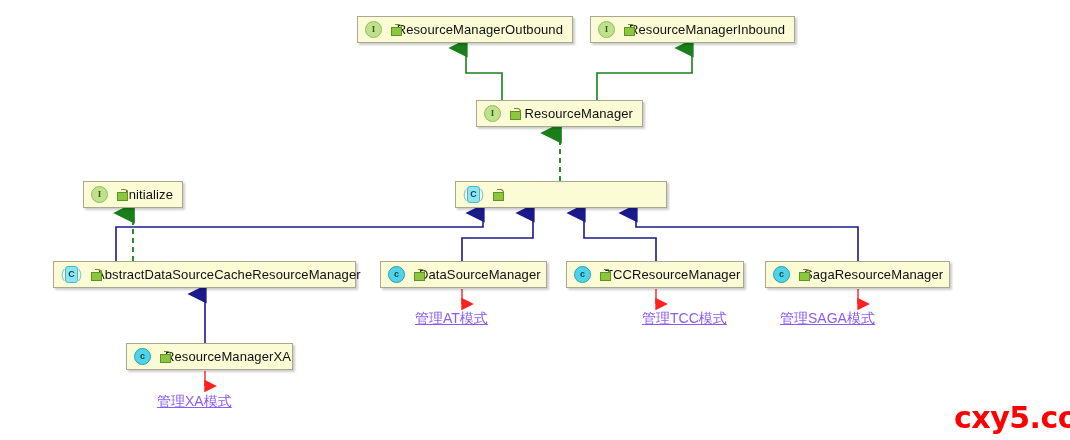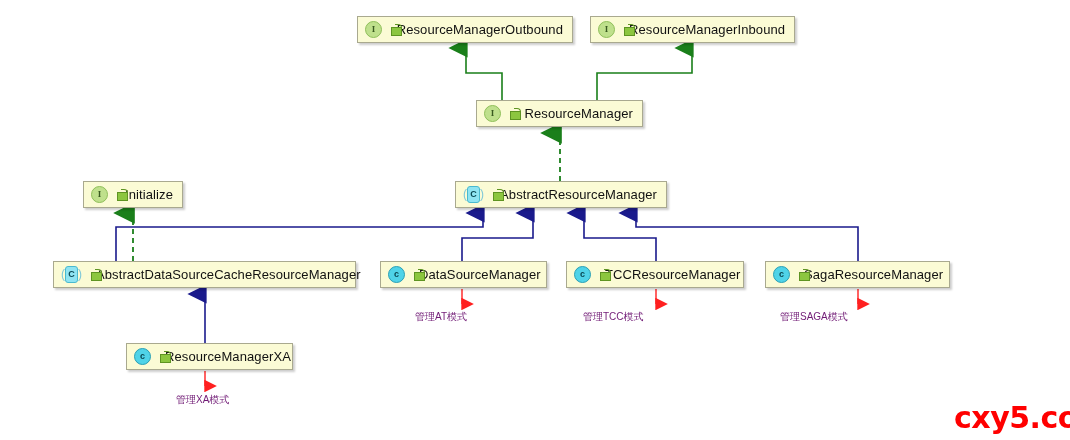--- a/index.html
+++ b/index.html
@@ -84,24 +84,25 @@
   }
   .ico-lock .shackle{
     position:absolute;left:4px;top:0;width:6px;height:6px;
     border:1.5px solid #5e9422;border-bottom:none;border-left:none;
     border-radius:0 4px 0 0;
   }
 
   
   .note{
     position:absolute;
-    color:#701a75;
-    font-size:10px;
+    color:#8b5cf6;
+    font-size:14px;
     white-space:nowrap;
     z-index:6;
+    text-decoration:underline;
   }
 
   
   .watermark{
     position:absolute;
     color:#ff0000;
     font-weight:bold;
     font-size:30px;
     letter-spacing:-0.5px;
     z-index:9;
@@ -232,21 +233,20 @@
           <span class="ico-abs">
             <span class="paren l">(</span>
             <span class="core">C</span>
             <span class="paren r">)</span>
           </span>
         </span>
         <span class="ico-lock">
           <span class="shackle"></span>
           <span class="body"></span>
         </span>
-        <span class="label">AbstractResourceManager</span>
       </div>
       <div class="node" style="left: 53px; top: 261px; width: 303px;">
         <span class="icon-wrap">
           <span class="ico-abs">
             <span class="paren l">(</span>
             <span class="core">C</span>
             <span class="paren r">)</span>
           </span>
         </span>
         <span class="ico-lock">
@@ -292,20 +292,20 @@
         <span class="ico-lock">
           <span class="shackle"></span>
           <span class="body"></span>
         </span>
         <span class="label">ResourceManagerXA</span>
       </div>
     </div>
 
   <div id="notes-layer">
       <div class="note" style="left: 415px; top: 310px;">管理AT模式</div>
-      <div class="note" style="left: 583px; top: 310px;">管理TCC模式</div>
+      <div class="note" style="left: 642px; top: 310px;">管理TCC模式</div>
       <div class="note" style="left: 780px; top: 310px;">管理SAGA模式</div>
-      <div class="note" style="left: 176px; top: 393px;">管理XA模式</div>
+      <div class="note" style="left: 157px; top: 393px;">管理XA模式</div>
     </div>
 
   <div class="watermark" id="watermark" style="left: 954px; top: 400px;">cxy5.com</div>
 
 </div>
 
 </body></html>

